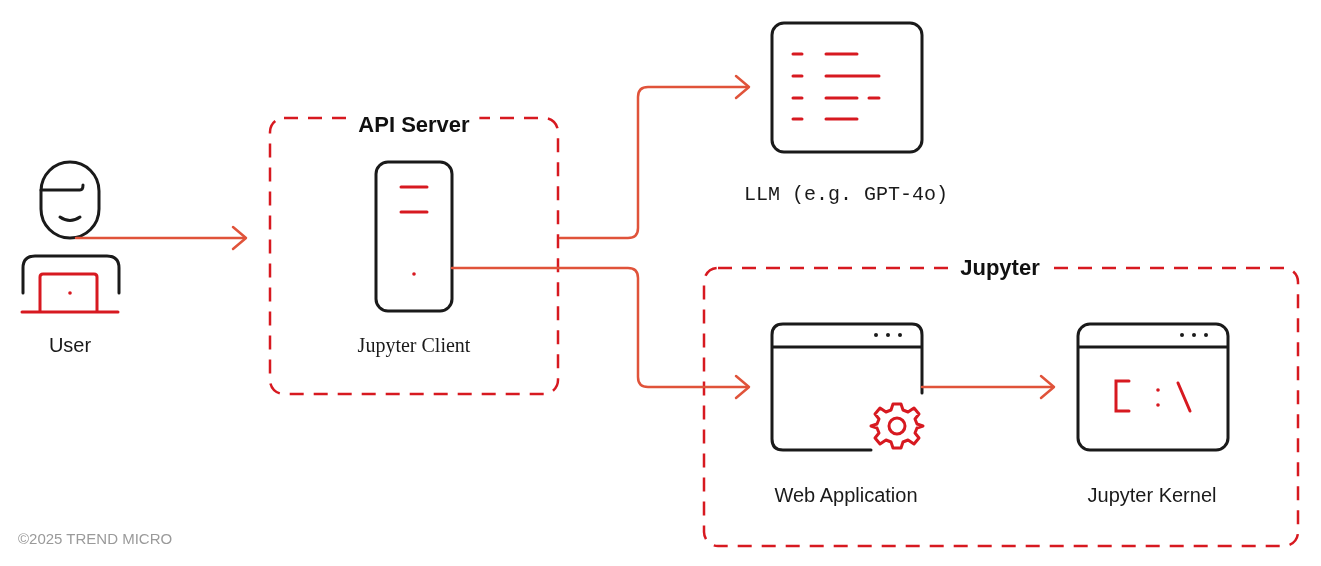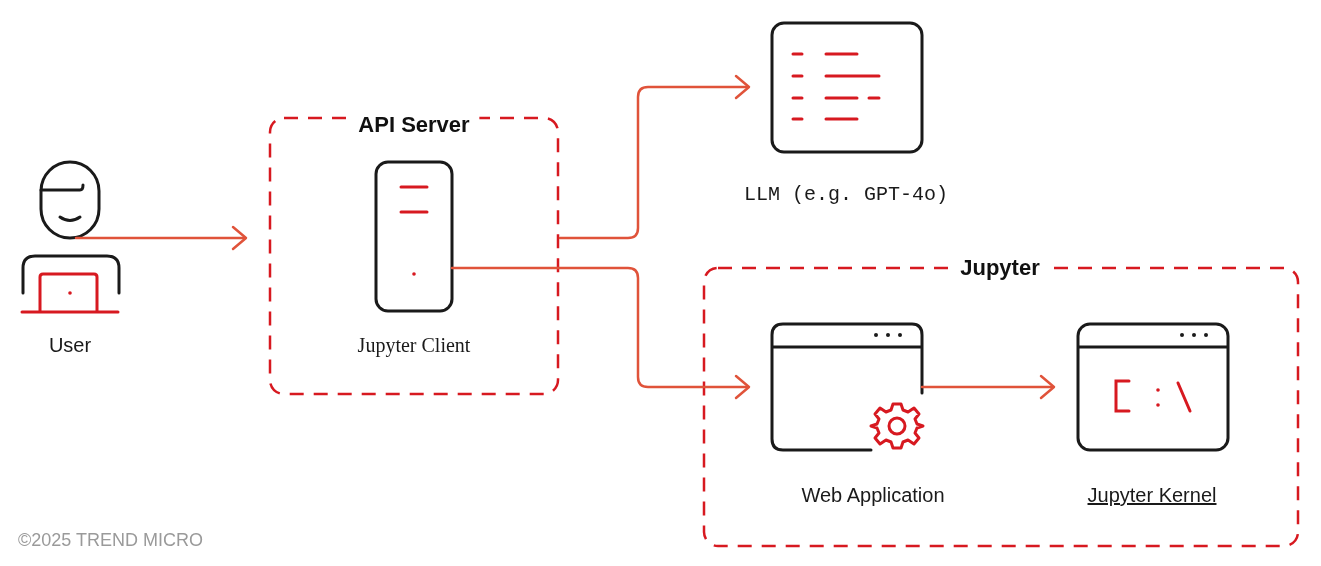--- a/index.html
+++ b/index.html
@@ -3,21 +3,21 @@
 <meta charset="utf-8">
 <style>
   html, body { margin: 0; padding: 0; background: #ffffff; }
   body { width: 1321px; height: 566px; position: relative; overflow: hidden;
          font-family: "Liberation Sans", "DejaVu Sans", sans-serif; }
   svg.diagram { position: absolute; left: 0; top: 0; }
   .lbl { position: absolute; font-size: 20px; color: #1a1a1a; white-space: nowrap;
          transform: translateX(-50%); }
   .title { position: absolute; font-size: 22px; font-weight: bold; color: #111;
            background: #fff; padding: 0 10px; white-space: nowrap; transform: translateX(-50%); }
-  .copy { position: absolute; left: 18px; top: 530px; font-size: 18px; color: #9a9a9a; }
+  .copy { position: absolute; left: 18px; top: 530px; font-size: 15px; color: #9a9a9a; }
 </style>
 </head>
 <body>
 
 <svg class="diagram" width="1321" height="566" viewBox="0 0 1321 566">
 
   <rect x="270" y="118" width="288" height="276" rx="14" fill="none" stroke="#d71920" stroke-width="2.5" stroke-dasharray="14 10"></rect>
 
   <rect x="704" y="268" width="594" height="278" rx="14" fill="none" stroke="#d71920" stroke-width="2.5" stroke-dasharray="14 10"></rect>
 
@@ -96,16 +96,16 @@
     </g>
   </g>
 </svg>
 
 <div class="title" style="left:414px; top:104px;margin-top:8px;">API Server</div>
 <div class="title" style="left:1000px; top:255px;">Jupyter</div>
 
 <div class="lbl" style="left:70px; top:334px;">User</div>
 <div class="lbl" style="left:414px; top:334px;font-family:Liberation Serif, serif;">Jupyter Client</div>
 <div class="lbl" style="left:846px; top:183px;font-family:Liberation Mono, monospace;">LLM (e.g. GPT-4o)</div>
-<div class="lbl" style="left:846px; top:484px;margin-left:27px;">Web Application</div>
-<div class="lbl" style="left:1152px; top:484px;text-decoration:underline;">Jupyter Kernel</div>
+<div class="lbl" style="left:846px; top:484px;">Web Application</div>
+<div class="lbl" style="left:1152px; top:484px;">Jupyter Kernel</div>
 
 <div class="copy">©2025 TREND MICRO</div>
 
 </body></html>

